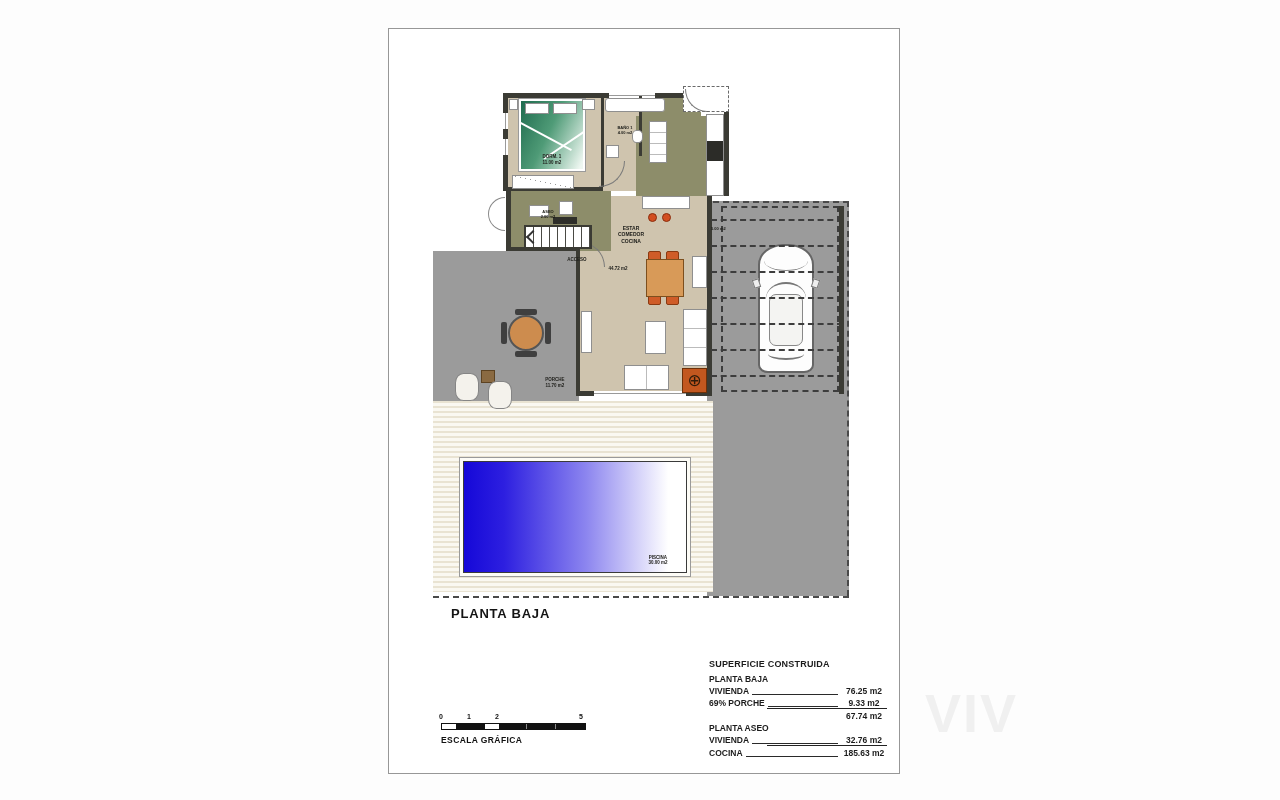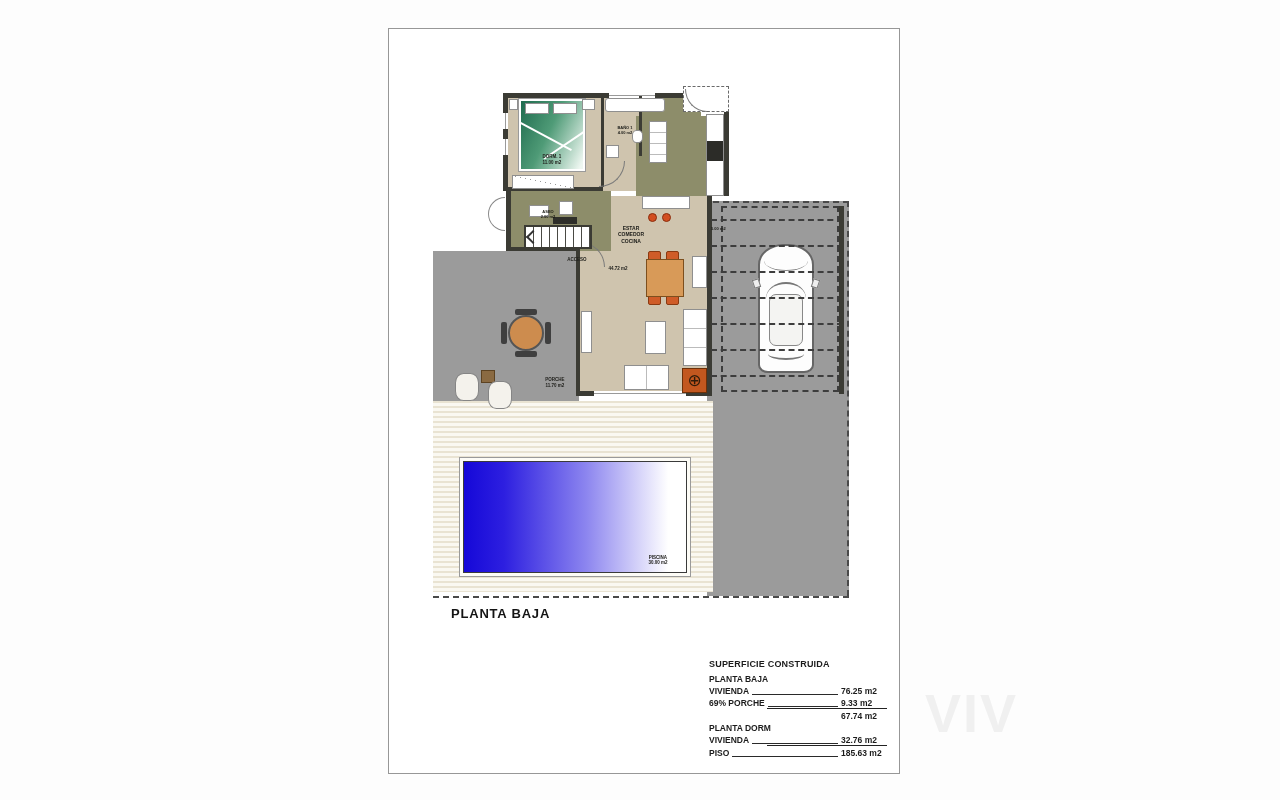--- a/index.html
+++ b/index.html
@@ -29,21 +29,21 @@
           border:2px solid #3b3b34;box-sizing:border-box;}
   
   #bed{background:linear-gradient(115deg,#1f6b4e 0%,#4f9b77 45%,#eef7f1 96%);
        border:2px solid #fff;outline:1px solid #9a9a9a;overflow:hidden;}
   .bedline{position:absolute;background:#fff;height:2px;}
   
   #summary{width:178px;color:#1c1c1c;}
   #summary .ttl{font-size:9px;font-weight:bold;letter-spacing:.2px;margin-bottom:3px;}
   .srow{display:flex;align-items:flex-end;font-size:8.5px;font-weight:bold;height:12px;}
   .srow .leader{flex:1;border-bottom:1px solid #2a2a2a;margin:0 3px 1px 3px;}
-  .srow .val{min-width:46px;text-align:left;}
+  .srow .val{min-width:46px;text-align:center;}
   .subline{margin-left:58px;border-top:1px solid #222;height:0;}
   .valonly{justify-content:flex-end;}
   
   #scalebar{width:150px;color:#111;}
   .tick{position:absolute;top:0;font-size:7px;font-weight:bold;}
   #bar{position:absolute;top:10px;left:0;width:143px;height:5px;border:1px solid #111;display:flex;}
   #bar .seg{height:100%;}
   .segW{background:#fff;} .segB{background:#111;}
   .bartick{position:absolute;top:11px;width:1px;height:5px;background:#8a8a8a;}
   #scale-label{position:absolute;top:22px;left:0;font-size:8.5px;font-weight:bold;letter-spacing:.4px;}
@@ -204,32 +204,48 @@
       <div class="srow">
         <span>69% PORCHE</span>
         <span class="leader"></span>
         <span class="val">9.33 m2</span>
       </div>
       <div class="subline"></div>
       <div class="srow valonly">
         <span class="val">67.74 m2</span>
       </div>
       <div class="srow">
-        <span>PLANTA DORM</span>
+        <span>PLANTA ASEO</span>
       </div>
       <div class="srow">
         <span>VIVIENDA</span>
         <span class="leader"></span>
         <span class="val">32.76 m2</span>
       </div>
       <div class="subline"></div>
       <div class="srow">
-        <span>PISO</span>
+        <span>COCINA</span>
         <span class="leader"></span>
         <span class="val">185.63 m2</span>
       </div>
     </div>
 
+    <div class="abs" id="scalebar" style="left:52px;top:684px;height:36px;">
+      <span class="tick" style="left:-2px;">0</span>
+      <span class="tick" style="left:26px;">1</span>
+      <span class="tick" style="left:54px;">2</span>
+      <span class="tick" style="left:138px;">5</span>
+      <div id="bar">
+        <div class="seg segW" style="width:14px;"></div>
+        <div class="seg segB" style="width:14px;"></div>
+        <div class="seg segB" style="width:15px;"></div>
+        <div class="seg segW" style="width:14px;"></div>
+        <div class="seg segB" style="width:86px;"></div>
+      </div>
+      <div class="bartick" style="left:85px;"></div>
+      <div class="bartick" style="left:114px;"></div>
+      <div id="scale-label">ESCALA GRÁFICA</div>
+    </div>
 
   </div>
 
   <div class="abs" id="watermark" style="left:925px;top:682px;">VIV</div>
 </div>
 
 </body></html>

